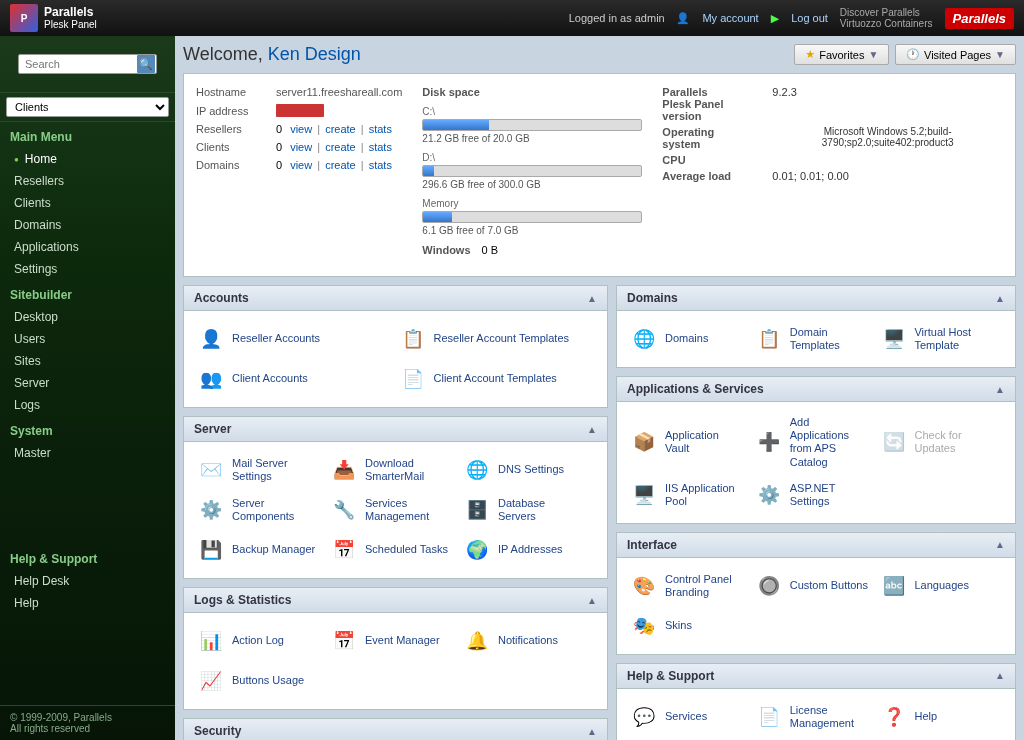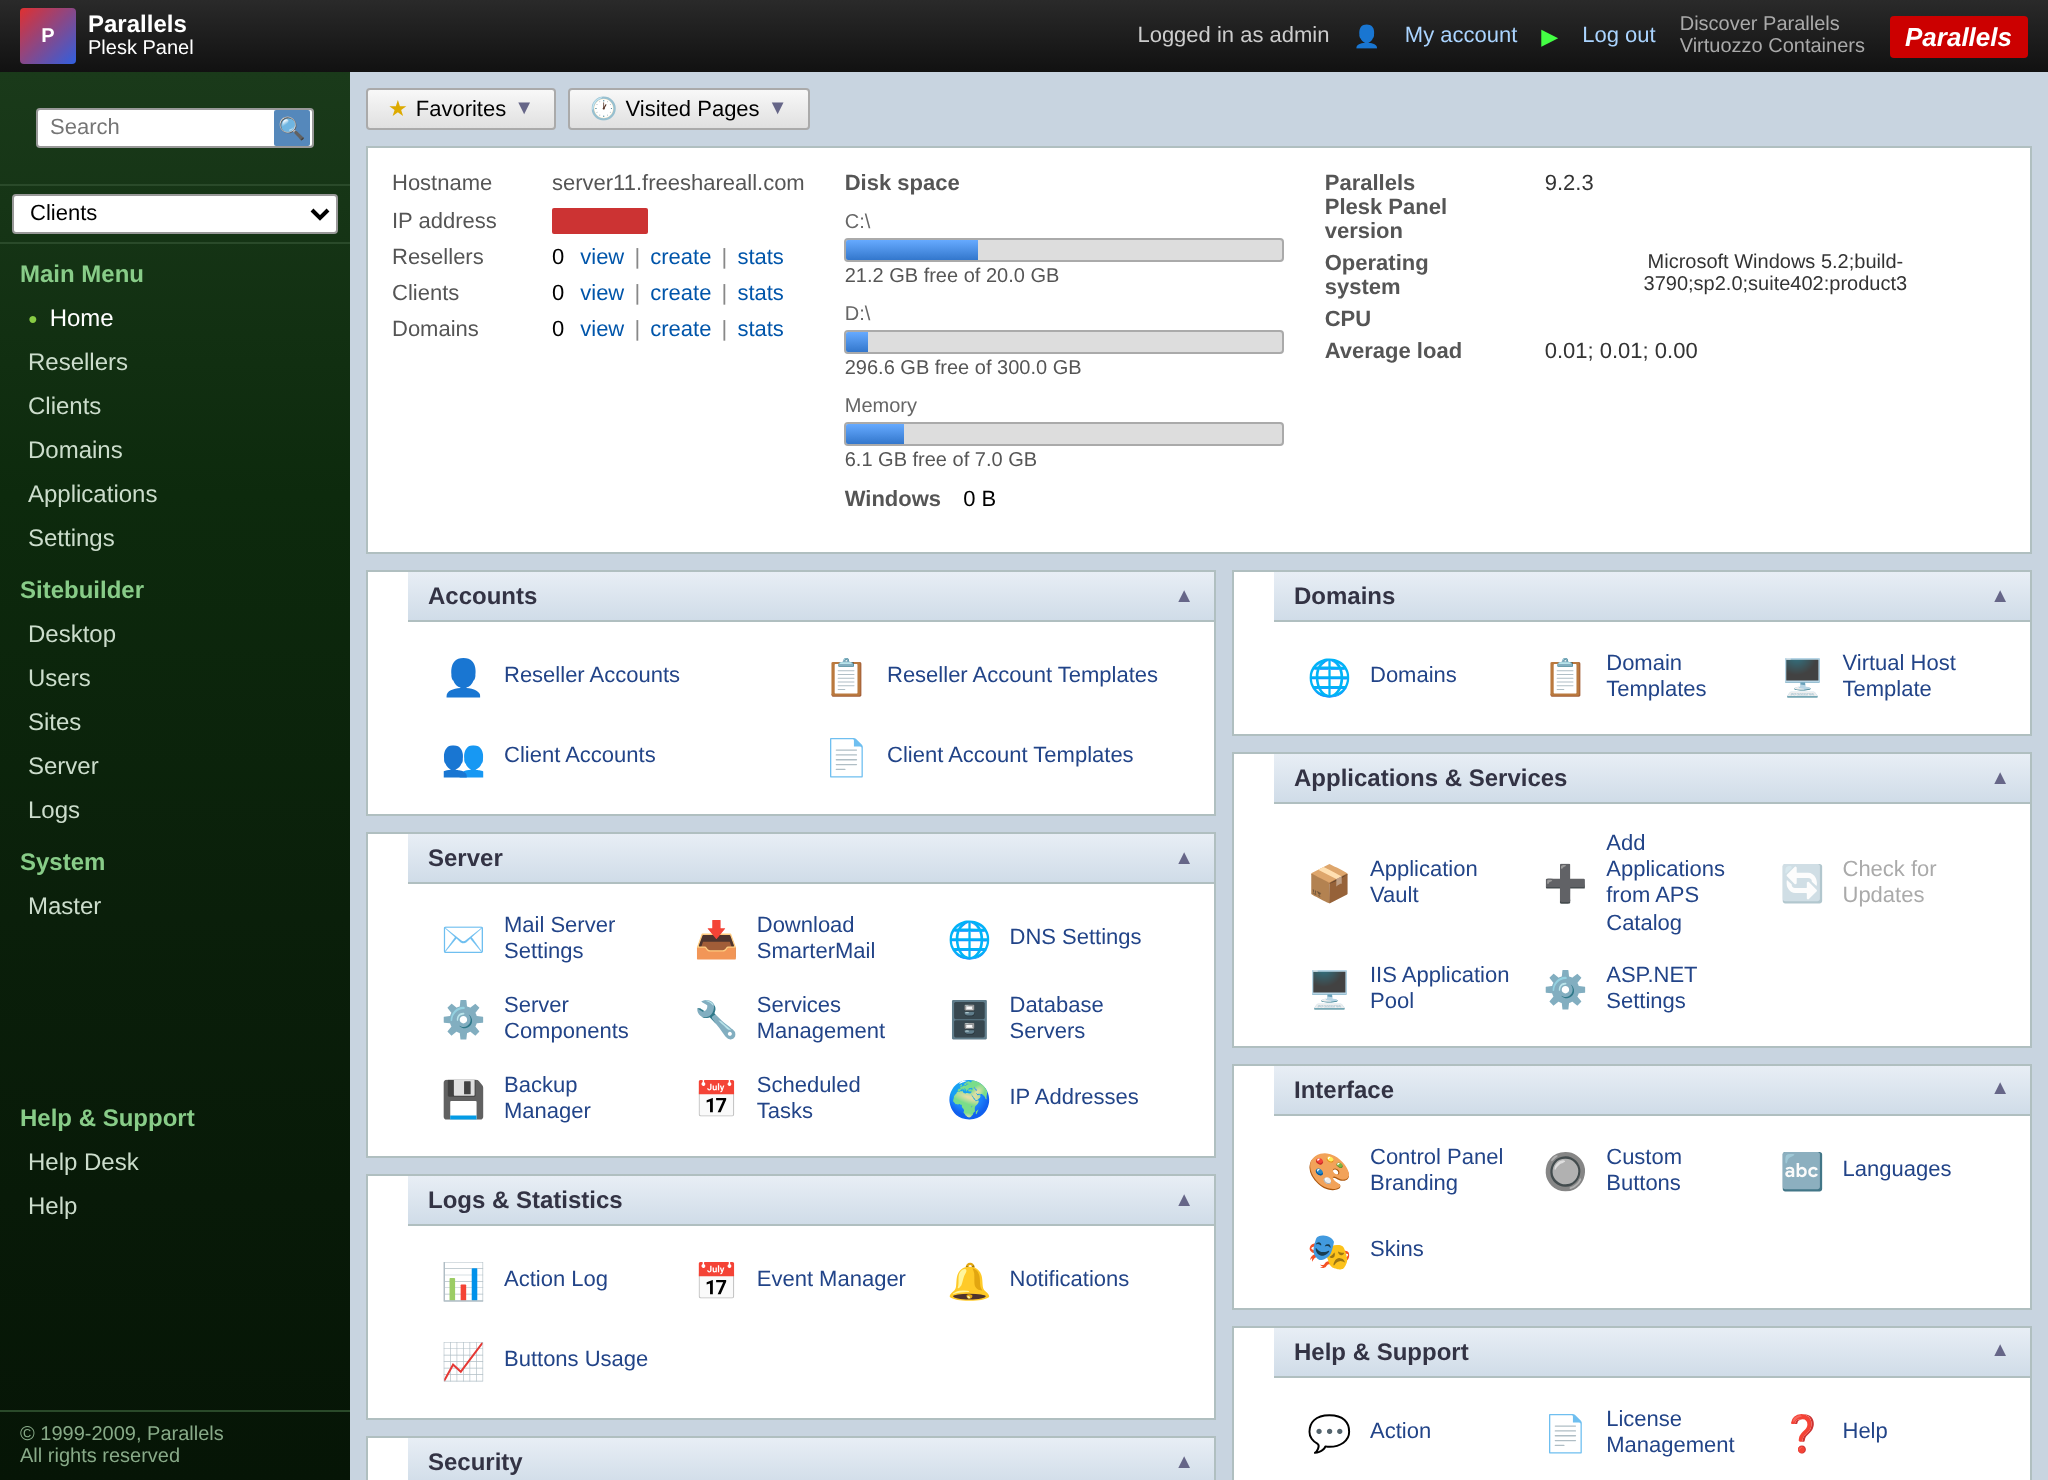--- a/index.html
+++ b/index.html
@@ -160,21 +160,20 @@
 
     
     #sections-grid { display: flex; gap: 8px; }
     #sections-left { flex: 1; }
     #sections-right { width: 400px; }
 
     .panel-section {
       background: white;
       border: 1px solid #b0bfc0;
       margin-bottom: 8px;
-      padding-left: 20px;
     }
     .panel-header {
       background: linear-gradient(to bottom, #e8eef5, #d0dce8);
       border-bottom: 1px solid #b0bfc0;
       padding: 5px 10px;
       display: flex;
       justify-content: space-between;
       align-items: center;
       font-size: 12px;
       font-weight: bold;
@@ -300,20 +299,23 @@
     </div>
 
     <div id="sidebar-footer">
       <div style="font-size:10px;color:#88aa88;">© 1999-2009, Parallels<br>All rights reserved</div>
     </div>
   </div>
 
   <div id="main-content">
 
     <div id="page-header">
+      <div id="welcome-text">
+        <span style="color:#333;font-size:18px;">Welcome, </span><span style="color:#0055aa;font-size:18px;">Ken Design</span>
+      </div>
       <div id="header-buttons">
         <button class="header-btn">
           <span class="star-icon">★</span>
           <span>Favorites</span>
           <span class="chevron">▼</span>
         </button>
         <button class="header-btn">
           <span>🕐</span>
           <span>Visited Pages</span>
           <span class="chevron">▼</span>
@@ -616,21 +618,21 @@
 
         <div class="panel-section">
           <div class="panel-header">
             <span>Help &amp; Support</span>
             <span class="chevron">▲</span>
           </div>
           <div class="panel-body">
             <div class="grid-items">
               <div class="grid-item">
                 <div class="grid-item-icon">💬</div>
-                <span class="grid-item-label">Action</span>
+                <span class="grid-item-label">Services</span>
               </div>
               <div class="grid-item">
                 <div class="grid-item-icon">📄</div>
                 <span class="grid-item-label">License Management</span>
               </div>
               <div class="grid-item">
                 <div class="grid-item-icon">❓</div>
                 <span class="grid-item-label">Help</span>
               </div>
               <div class="grid-item">

